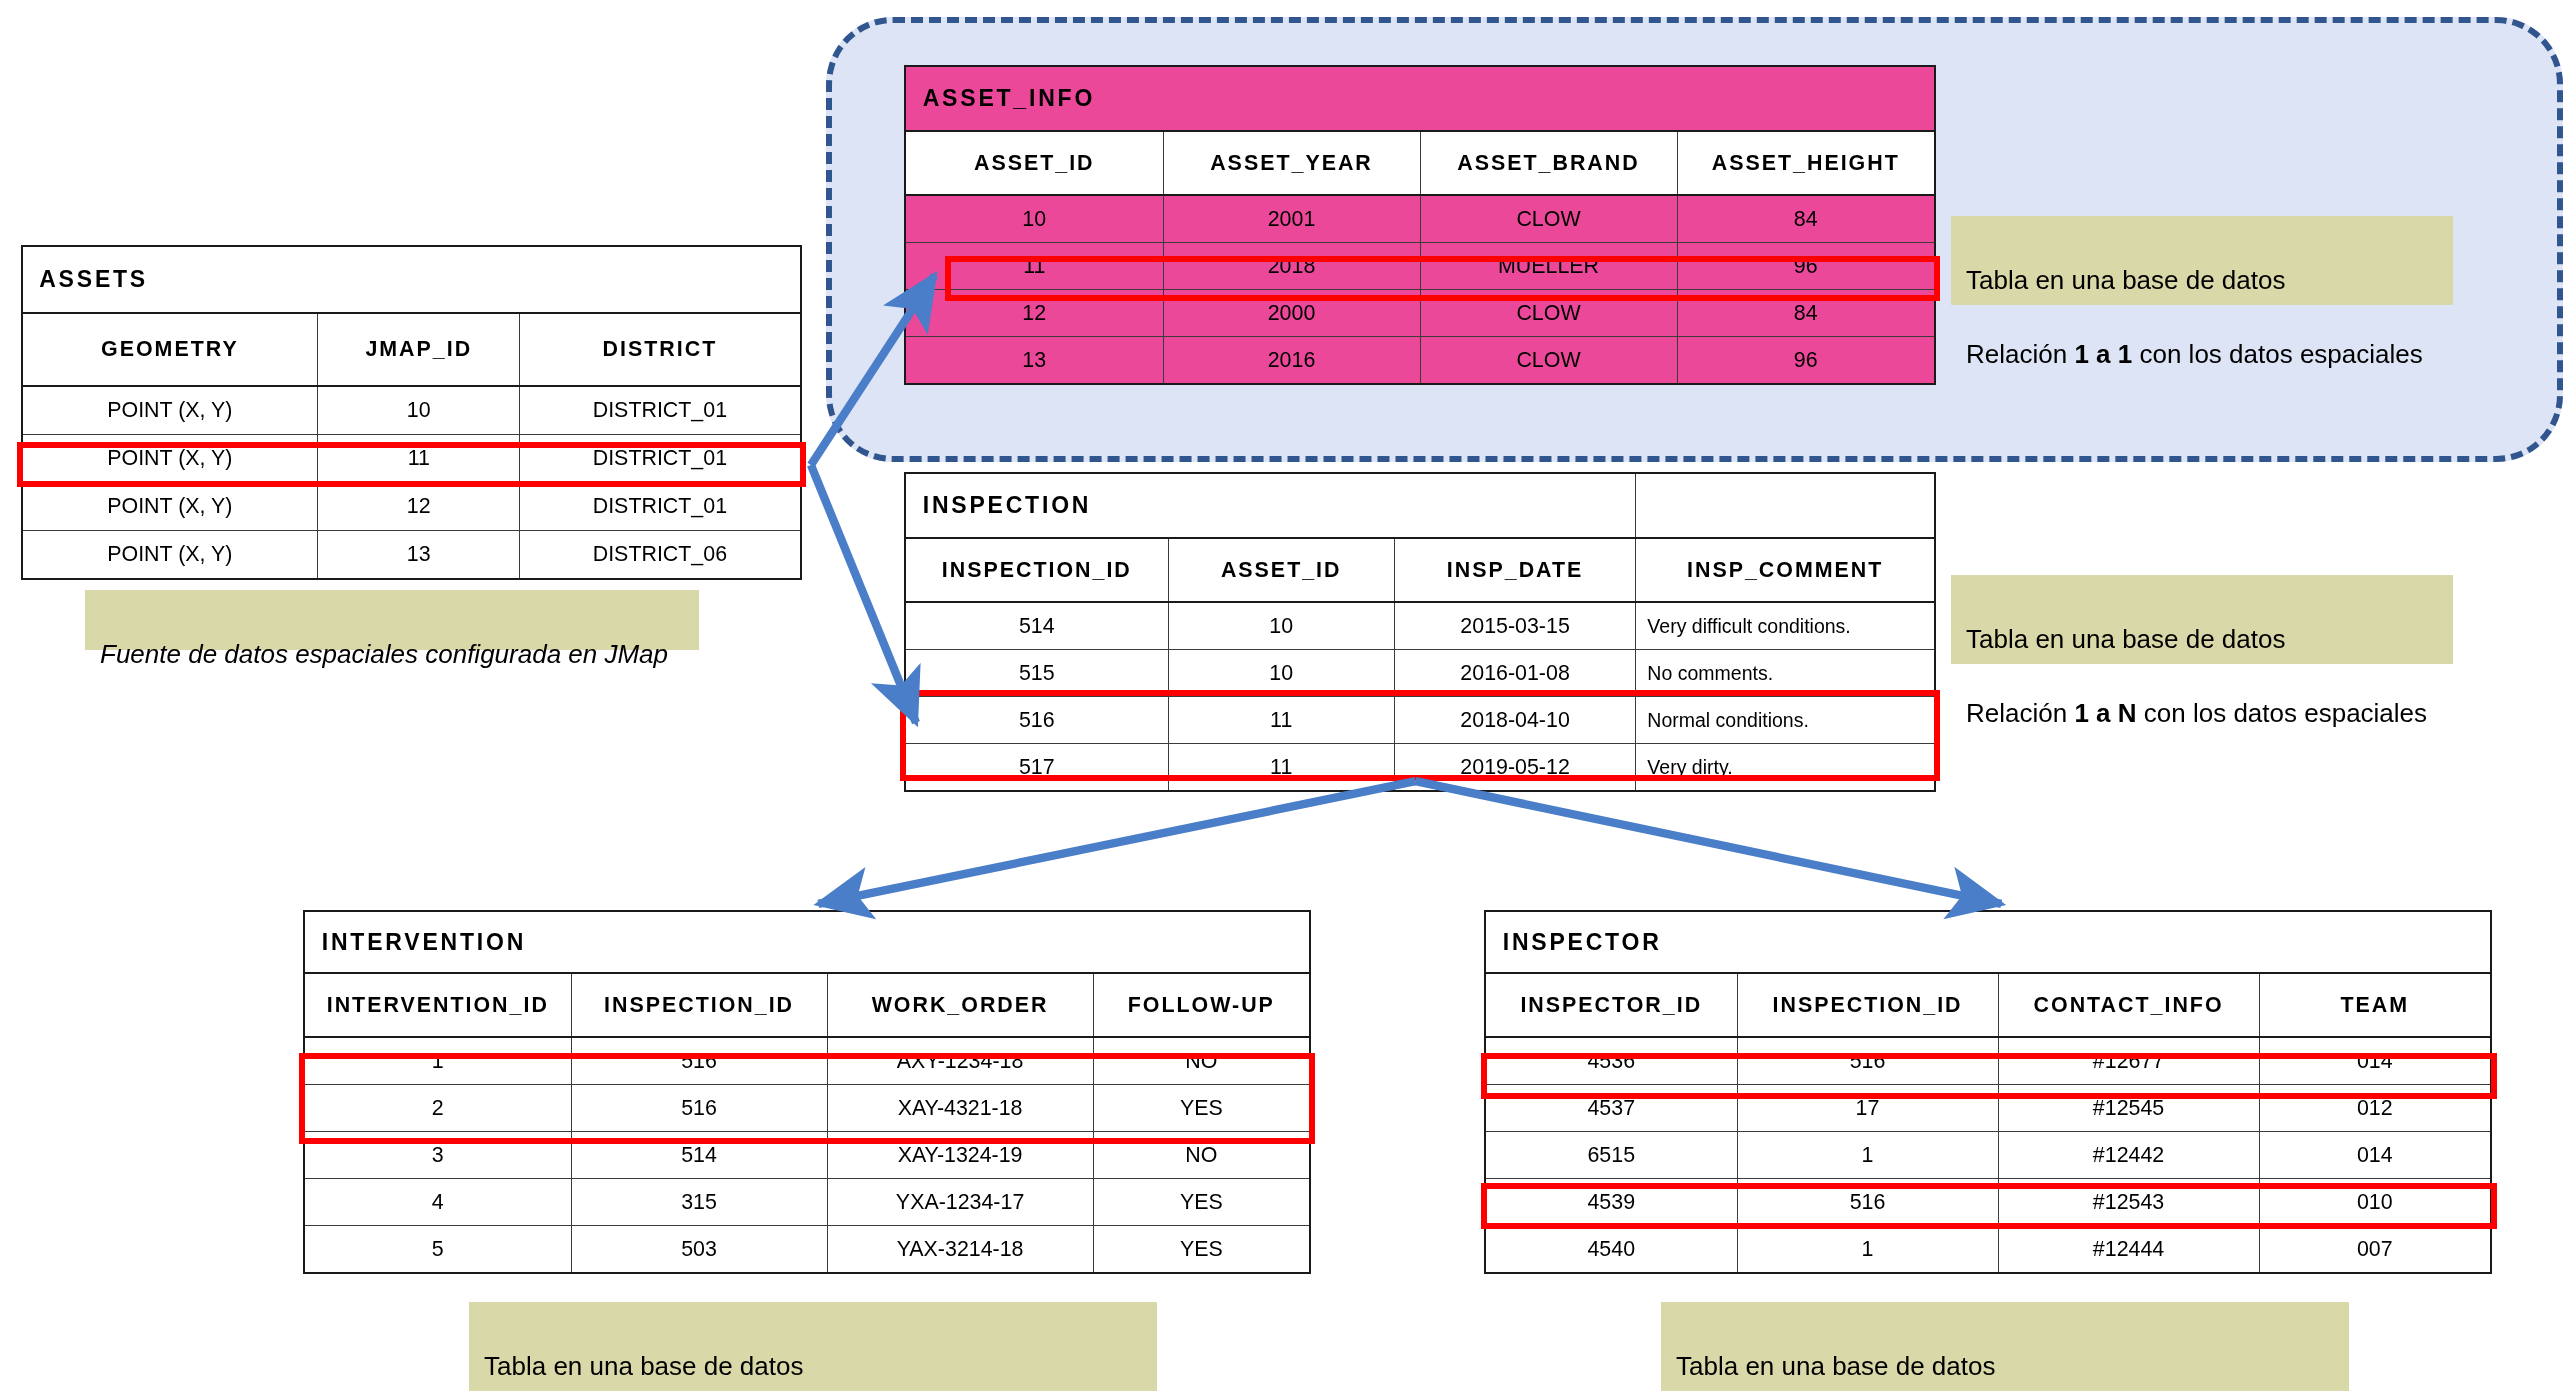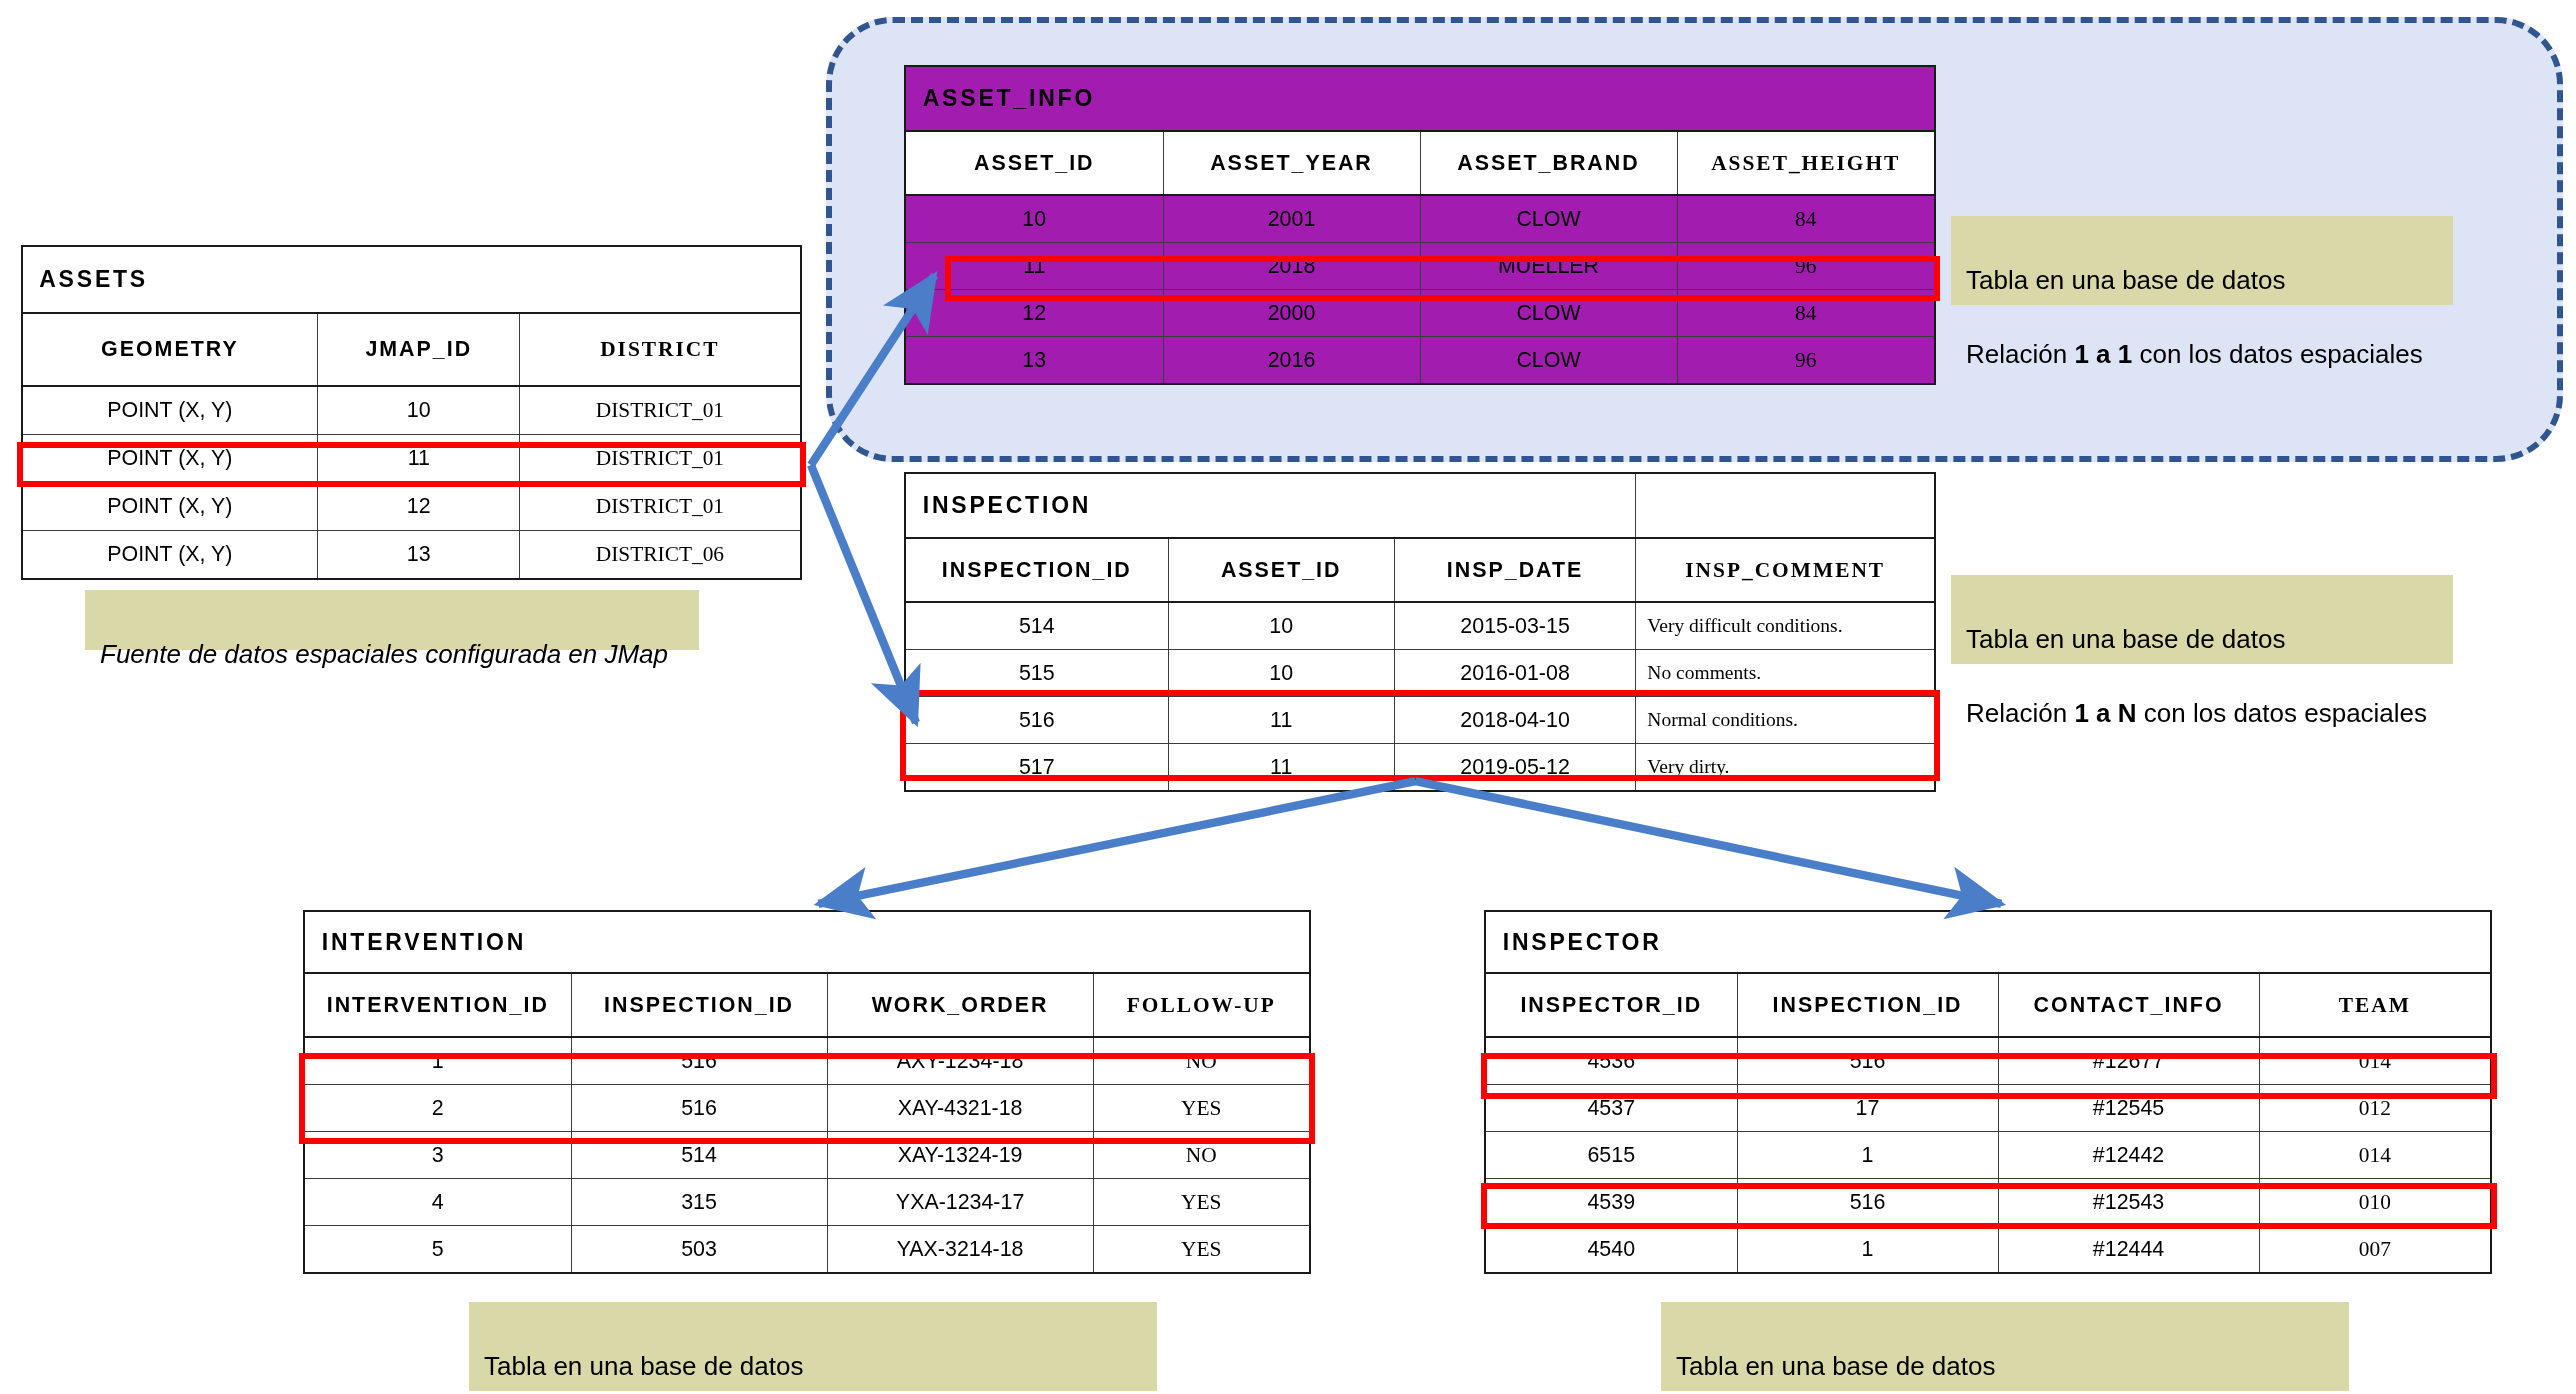--- a/index.html
+++ b/index.html
@@ -27,21 +27,21 @@
     border-radius: 67px;
   }
 
   
   .tbl {
     position: absolute;
     box-sizing: border-box;
     border: 2.8px solid #1a1a1a;
     background: #ffffff;
   }
-  .tbl.shaded { background: #a21caf; }
+  .tbl.shaded { background: #ec4899; }
 
   .tbl table {
     border-collapse: collapse;
     width: 100%;
     table-layout: fixed;
   }
   .tbl td {
     border: 1.9px solid #3b3b3b;
     text-align: center;
     vertical-align: middle;
@@ -66,21 +66,21 @@
     font-weight: bold;
     letter-spacing: 2px;
     font-size: 21.4px;
     border-top: none;
     border-bottom: 2.8px solid #1a1a1a;
     background: #ffffff;
   }
   .tbl .hdr.edgeL { border-left: none; }
   .tbl .hdr.edgeR { border-right: none; }
   .tbl td.edgeL { border-left: none; }
-  .tbl td.edgeR { border-right: none; font-family: Liberation Serif, serif; }
+  .tbl td.edgeR { border-right: none; }
   .tbl tr.last td { border-bottom: none; }
   .tbl td.lft { text-align: left; padding-left: 11px; }
 
   
   .redbox {
     position: absolute;
     box-sizing: border-box;
     border: 6.5px solid #ff0000;
     background: transparent;
     pointer-events: none;

